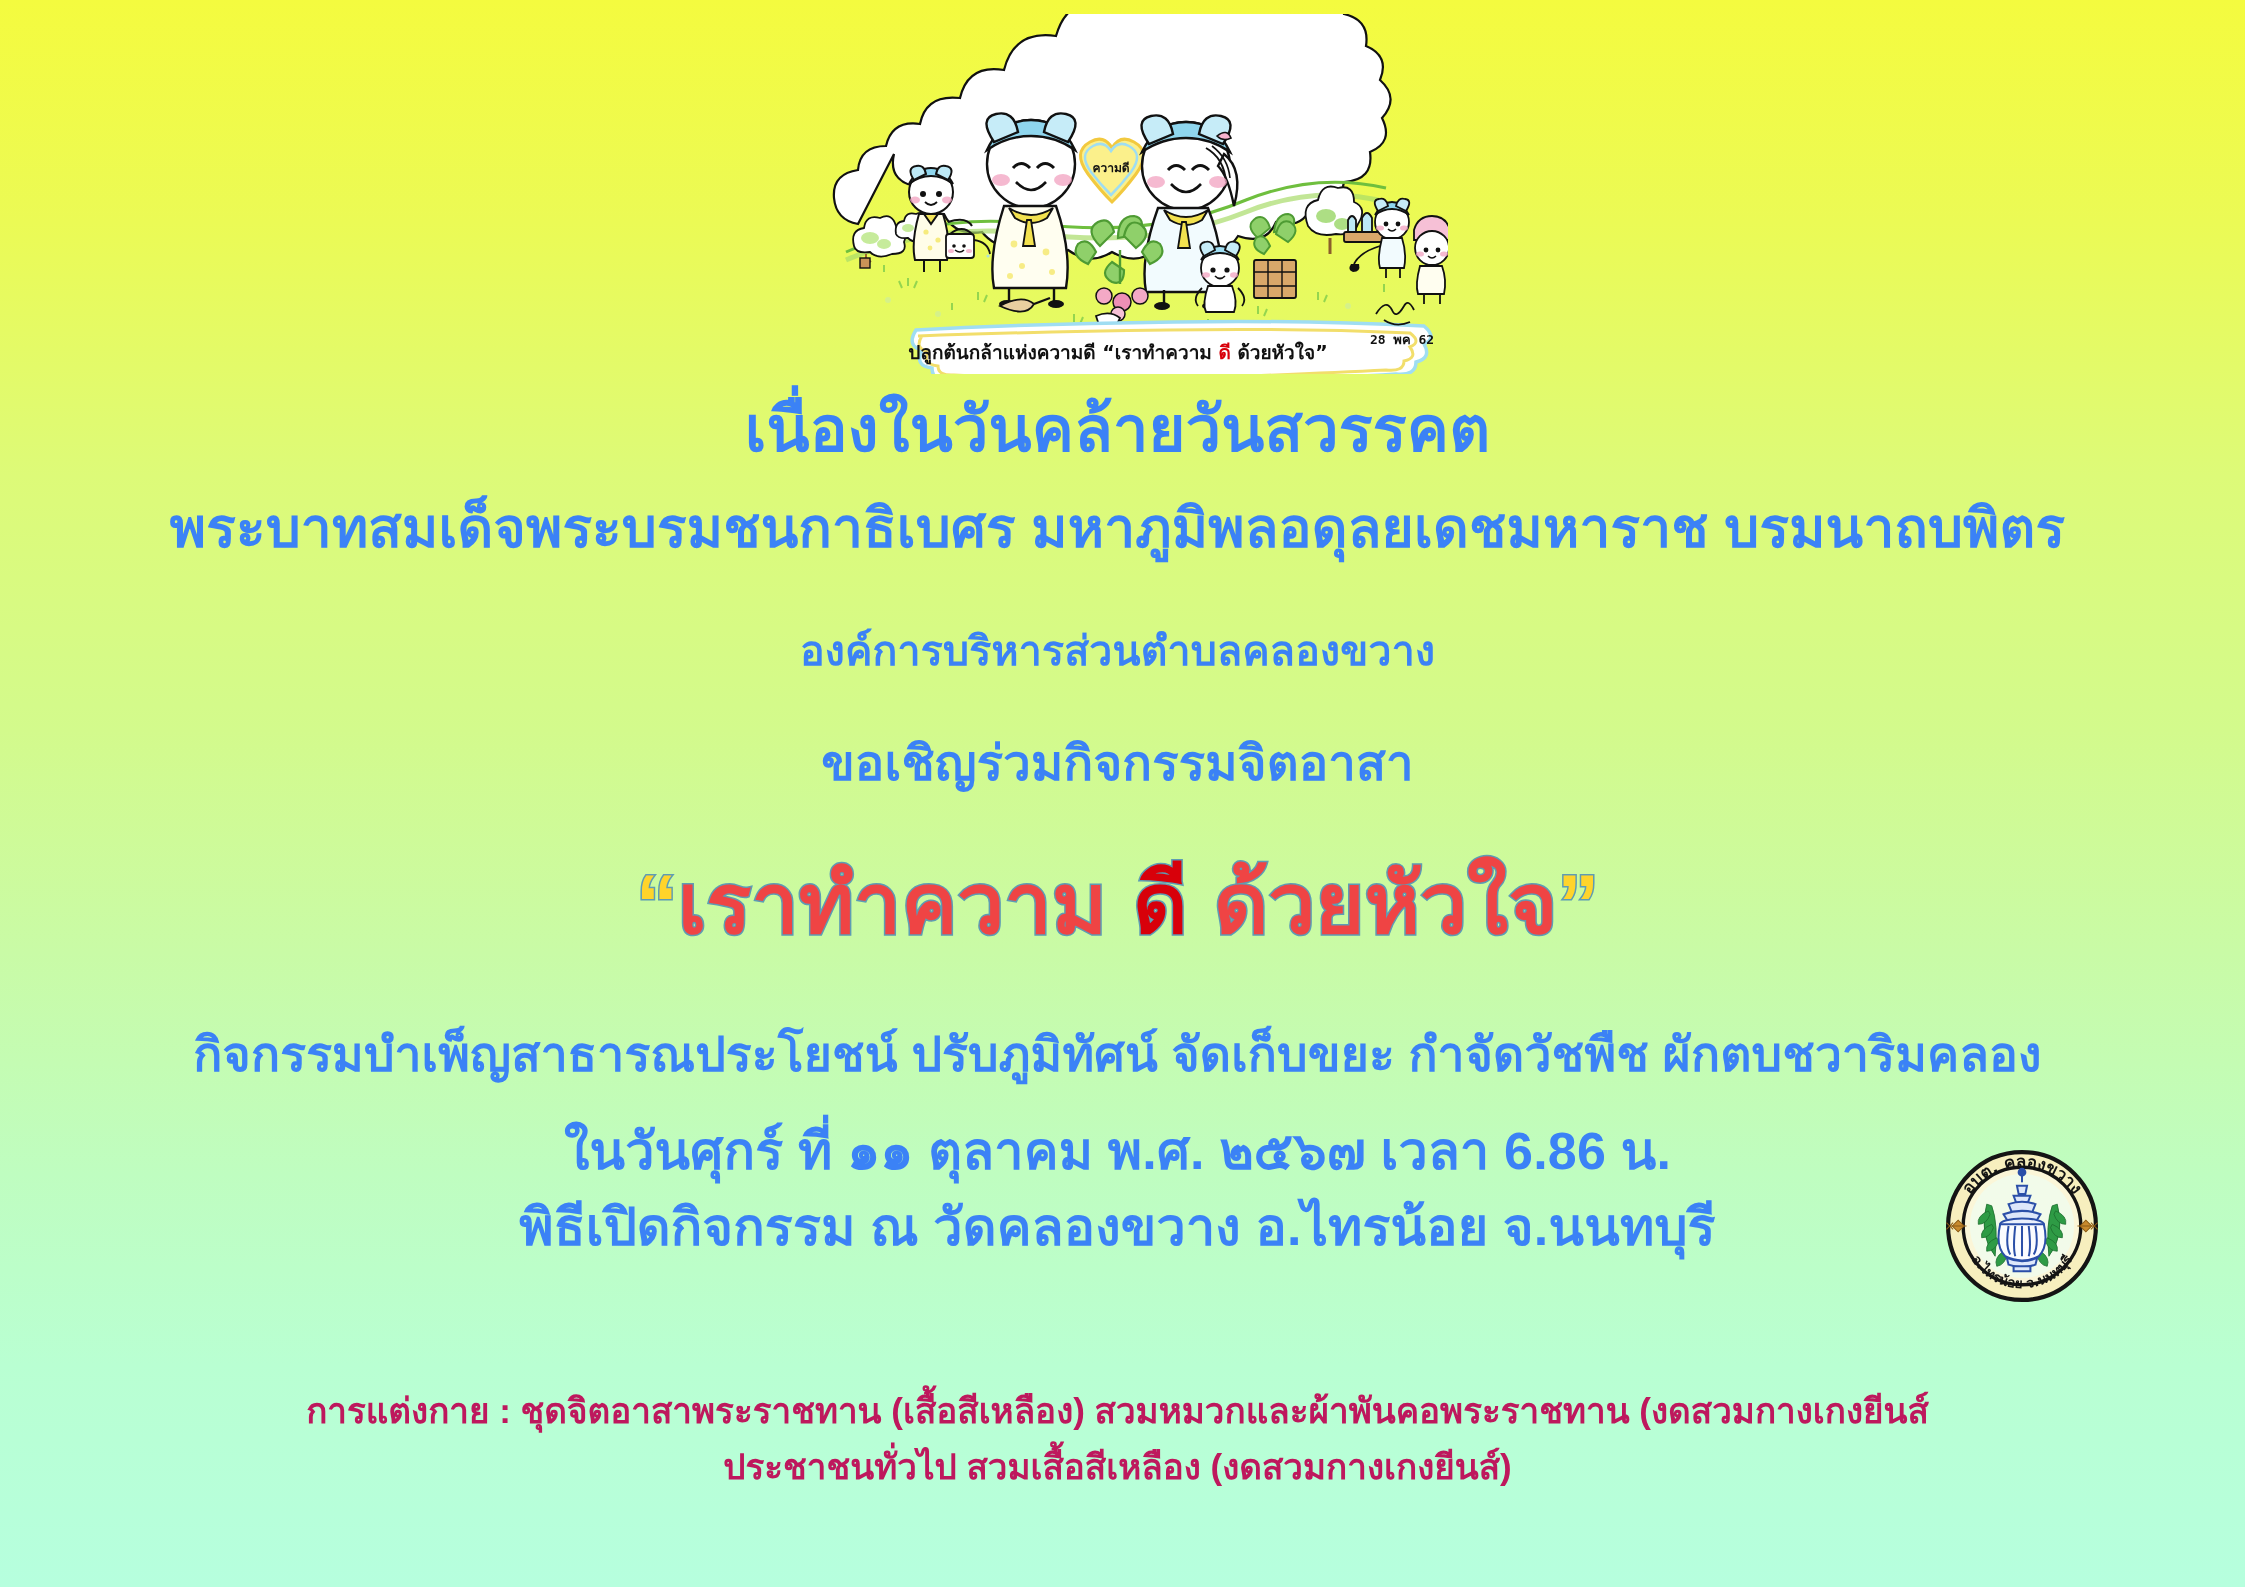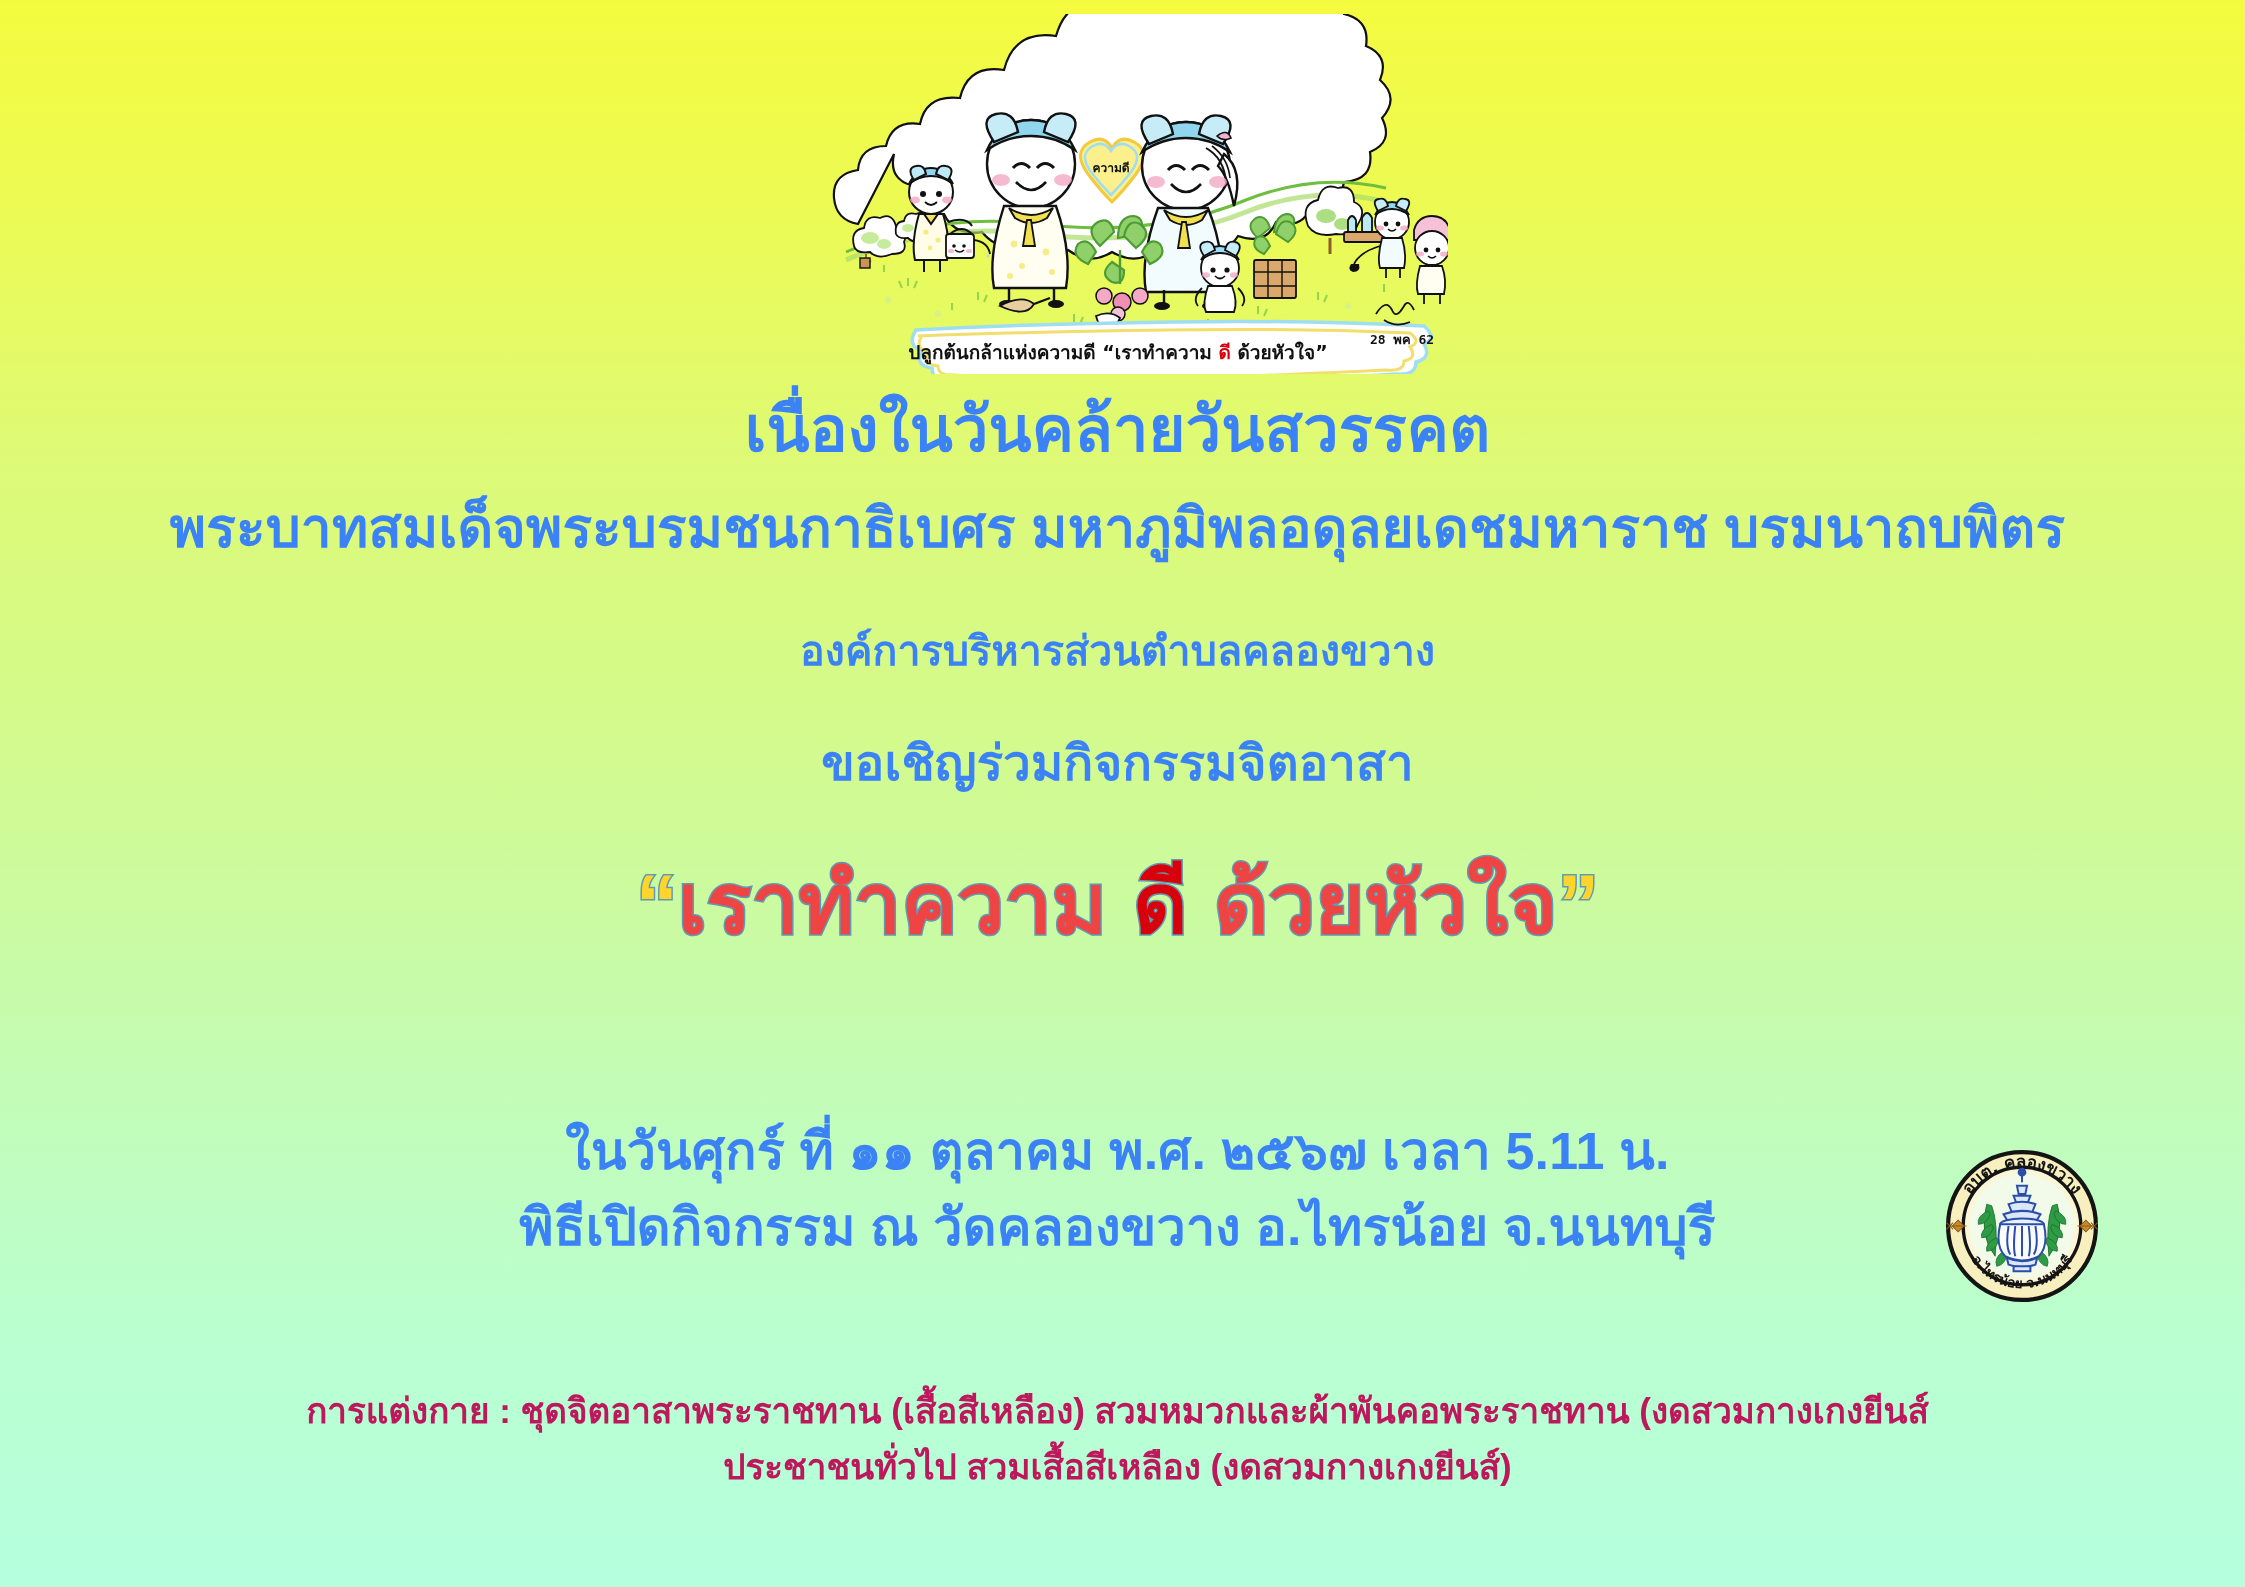--- a/index.html
+++ b/index.html
@@ -327,21 +327,22 @@
 
   <div class="tline l1">เนื่องในวันคล้ายวันสวรรคต</div>
   <div class="tline l2">พระบาทสมเด็จพระบรมชนกาธิเบศร มหาภูมิพลอดุลยเดชมหาราช บรมนาถบพิตร</div>
   <div class="tline l3">องค์การบริหารส่วนตำบลคลองขวาง</div>
   <div class="tline l4">ขอเชิญร่วมกิจกรรมจิตอาสา</div>
 
   <div class="slogan">
     <span class="qm">“</span><span>เราทำความ</span><span class="sp"></span><span class="hi">ดี</span><span class="sp"></span><span>ด้วยหัวใจ</span><span class="qm">”</span>
   </div>
 
-  <div class="tline d2">ในวันศุกร์ ที่ ๑๑ ตุลาคม พ.ศ. ๒๕๖๗ เวลา 5.11 น.</div>
+  <div class="tline d1">กิจกรรมบำเพ็ญสาธารณประโยชน์ ปรับภูมิทัศน์ จัดเก็บขยะ กำจัดวัชพืช ผักตบชวาริมคลอง</div>
+  <div class="tline d2">ในวันศุกร์ ที่ ๑๑ ตุลาคม พ.ศ. ๒๕๖๗ เวลา 6.86 น.</div>
   <div class="tline d3">พิธีเปิดกิจกรรม ณ วัดคลองขวาง อ.ไทรน้อย จ.นนทบุรี</div>
 
   <div class="seal">
     <svg viewBox="0 0 200 200" xmlns="http://www.w3.org/2000/svg">
       <defs>
         <path id="arcTop" d="M 26 104 A 74 74 0 0 1 174 104"></path>
         <path id="arcBot" d="M 30 104 A 70 70 0 0 0 170 104"></path>
       </defs>
       <circle cx="100" cy="100" r="88" fill="#F7EFBE" stroke="#141414" stroke-width="5"></circle>
       <circle cx="100" cy="100" r="70" fill="#FBF6D8" stroke="#141414" stroke-width="4"></circle>

